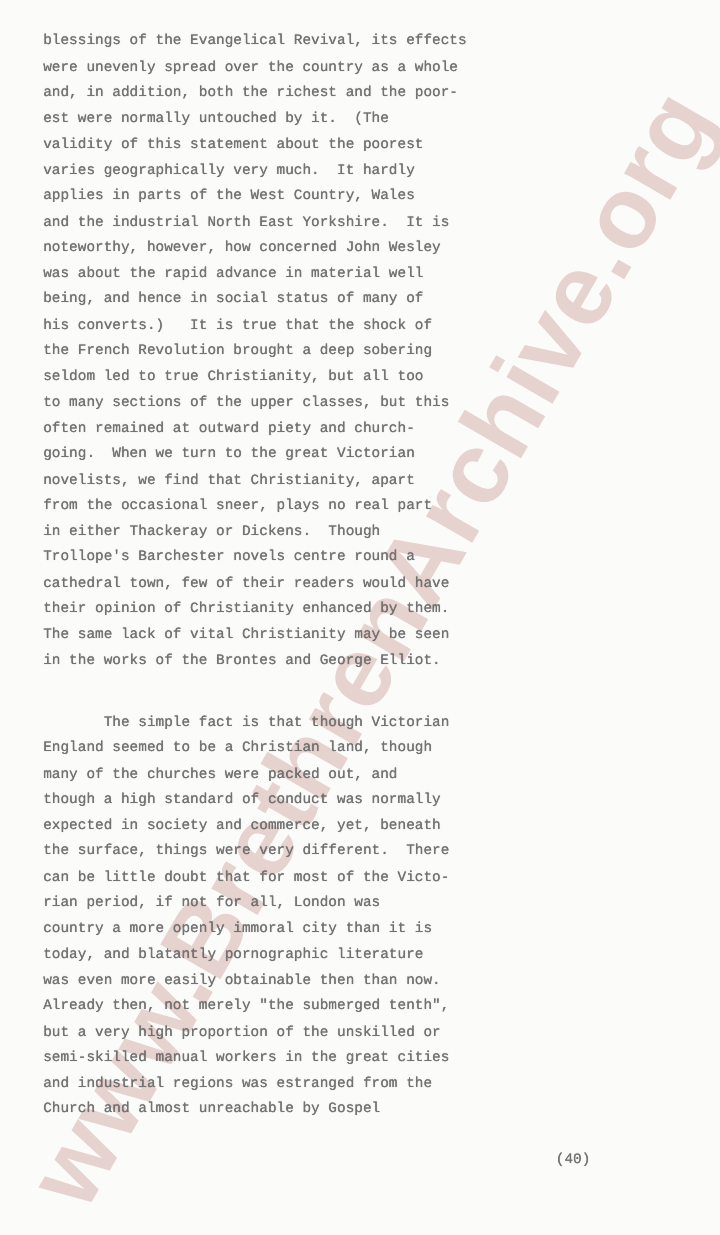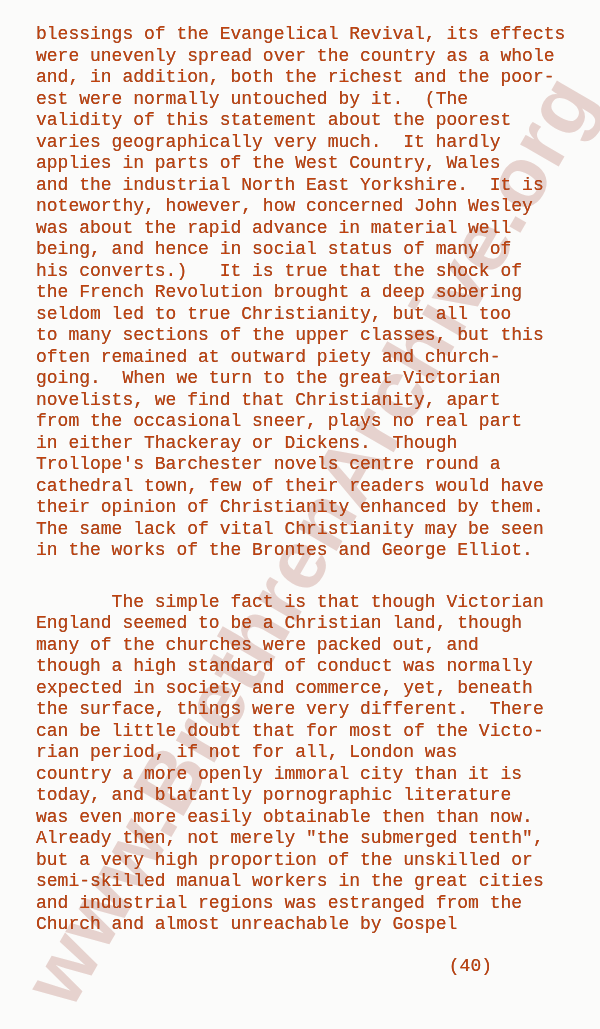--- a/index.html
+++ b/index.html
@@ -18,23 +18,23 @@
     font-size:84px;
     letter-spacing:1px;
     color:rgba(193,139,128,0.36);
     white-space:nowrap;
     user-select:none;
   }
   .page {
     position:absolute; inset:0;
     padding:24px 30px 0 36px;
     font-family:"Liberation Mono","DejaVu Sans Mono",monospace;
-    font-size:18px;
+    font-size:12px;
     line-height:21.5px;
-    color:#c2410c;
+    color:#737373;
     text-shadow:0 0 0.6px rgba(25,25,25,0.65);
   }
   .line { white-space:pre; }
   .para-2 { margin-top:30px; }
   .page-number {
     margin-top:20px;
     width:529px;
     padding-right:73px;
     box-sizing:border-box;
     text-align:right;

